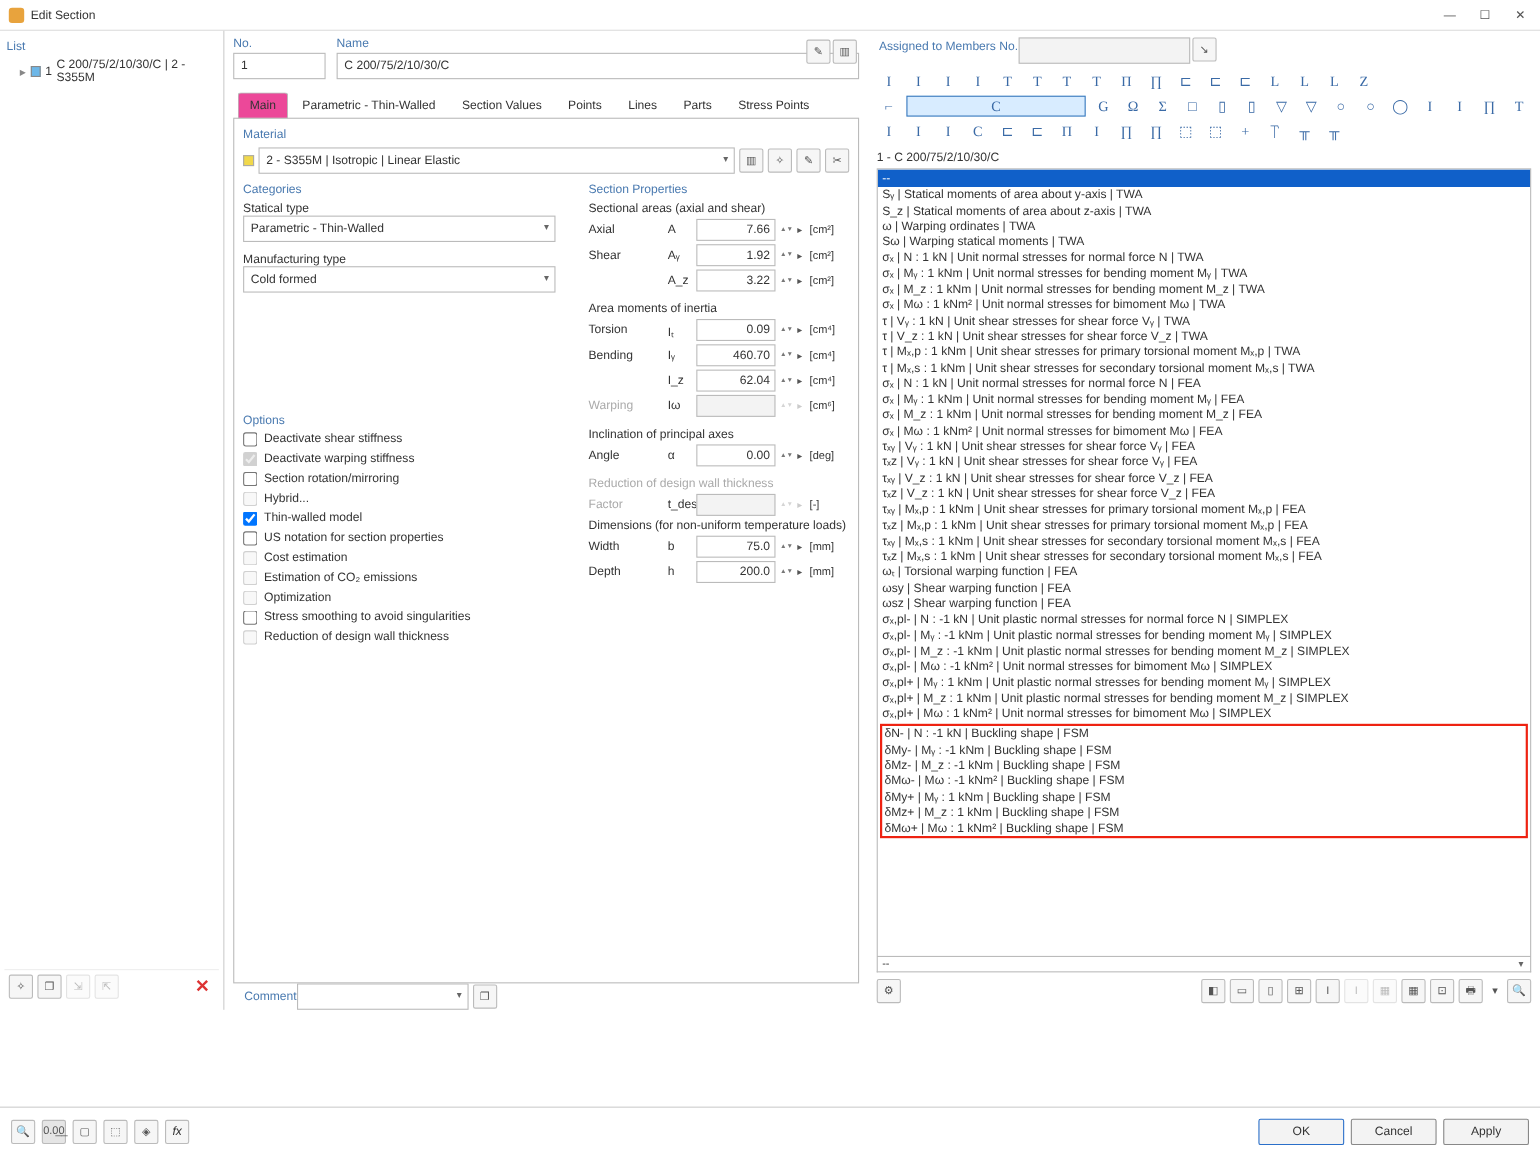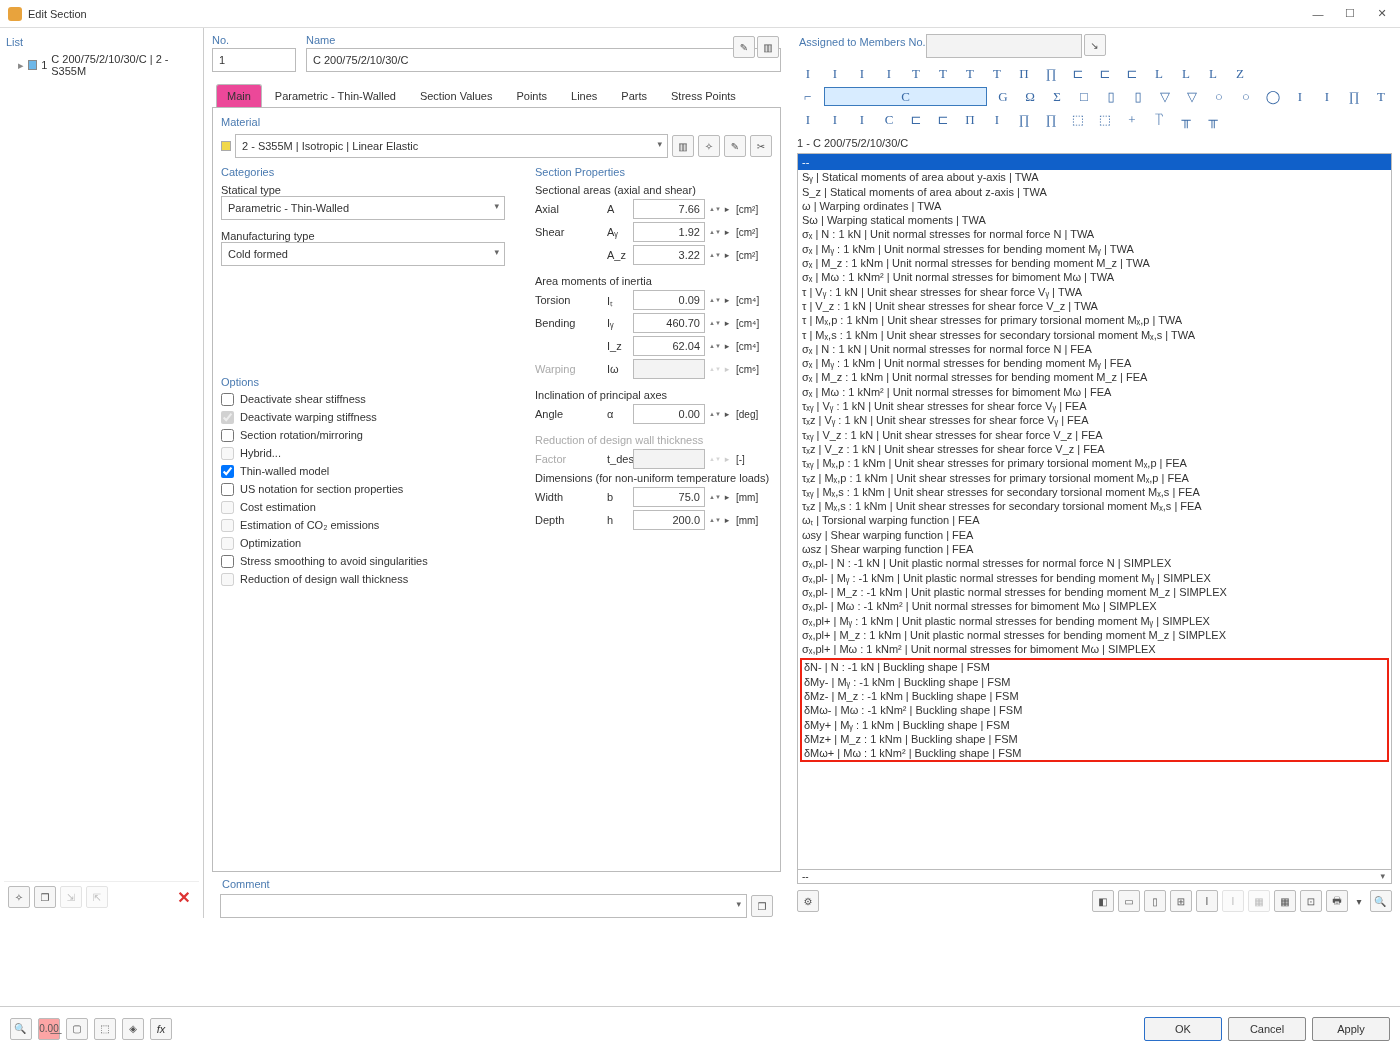--- a/index.html
+++ b/index.html
@@ -62,21 +62,21 @@
 .secname{margin:2px 0 4px 0}
 .reslist{flex:1;border:1px solid #bbb;overflow-y:auto;overflow-x:hidden;font-size:10.5px;line-height:14.3px}
 .reslist .hd{background:#1060c9;color:#fff;padding:1px 4px}
 .reslist .it{padding:0 4px;white-space:nowrap}
 .redbox{border:2px solid #e21;margin:2px}
 .redbox .it{padding:0 2px}
 .collapse{border:1px solid #bbb;border-top:none;padding:1px 4px;font-size:10px;position:relative}
 .collapse::after{content:"▾";position:absolute;right:6px;top:1px;font-size:9px;color:#666}
 .btmtool{display:flex;gap:4px;padding:6px 0;justify-content:space-between}
 .btmtool .grp{display:flex;gap:4px}
-.comment{display:flex;flex-direction:column;padding:0 8px}
+.comment{display:flex;flex-direction:row;padding:0 8px}
 .comrow{display:flex;gap:4px;align-items:center}
 .comrow .selwrap{flex:1}
 .footerbar{position:absolute;bottom:0;left:0;right:0;height:44px;border-top:1px solid #ccc;display:flex;align-items:center;padding:6px 10px;justify-content:space-between}
 .footerbar .grp{display:flex;gap:6px}
 .bigbtn{width:78px;height:24px;border:1px solid #888;background:#f3f3f3;border-radius:2px}
 .bigbtn.primary{border:1px solid #2a6fc9}
 </style>
 </head>
 <body>
 
@@ -456,21 +456,21 @@
         <div class="tbtn" style="width:14px;border:none;background:none">▾</div>
         <div class="tbtn" style="color:#d33">🔍</div>
       </div>
     </div>
   </div>
 </div>
 
 <div class="footerbar">
   <div class="grp">
     <div class="tbtn">🔍</div>
-    <div class="tbtn" style="background:#fca5a5">0.0̲0̲</div>
+    <div class="tbtn" style="background:#e5e5e5">0.0̲0̲</div>
     <div class="tbtn">▢</div>
     <div class="tbtn">⬚</div>
     <div class="tbtn">◈</div>
     <div class="tbtn">
         <i>fx</i>
       </div>
   </div>
   <div class="grp">
     <button class="bigbtn primary">OK</button>
     <button class="bigbtn">Cancel</button>

